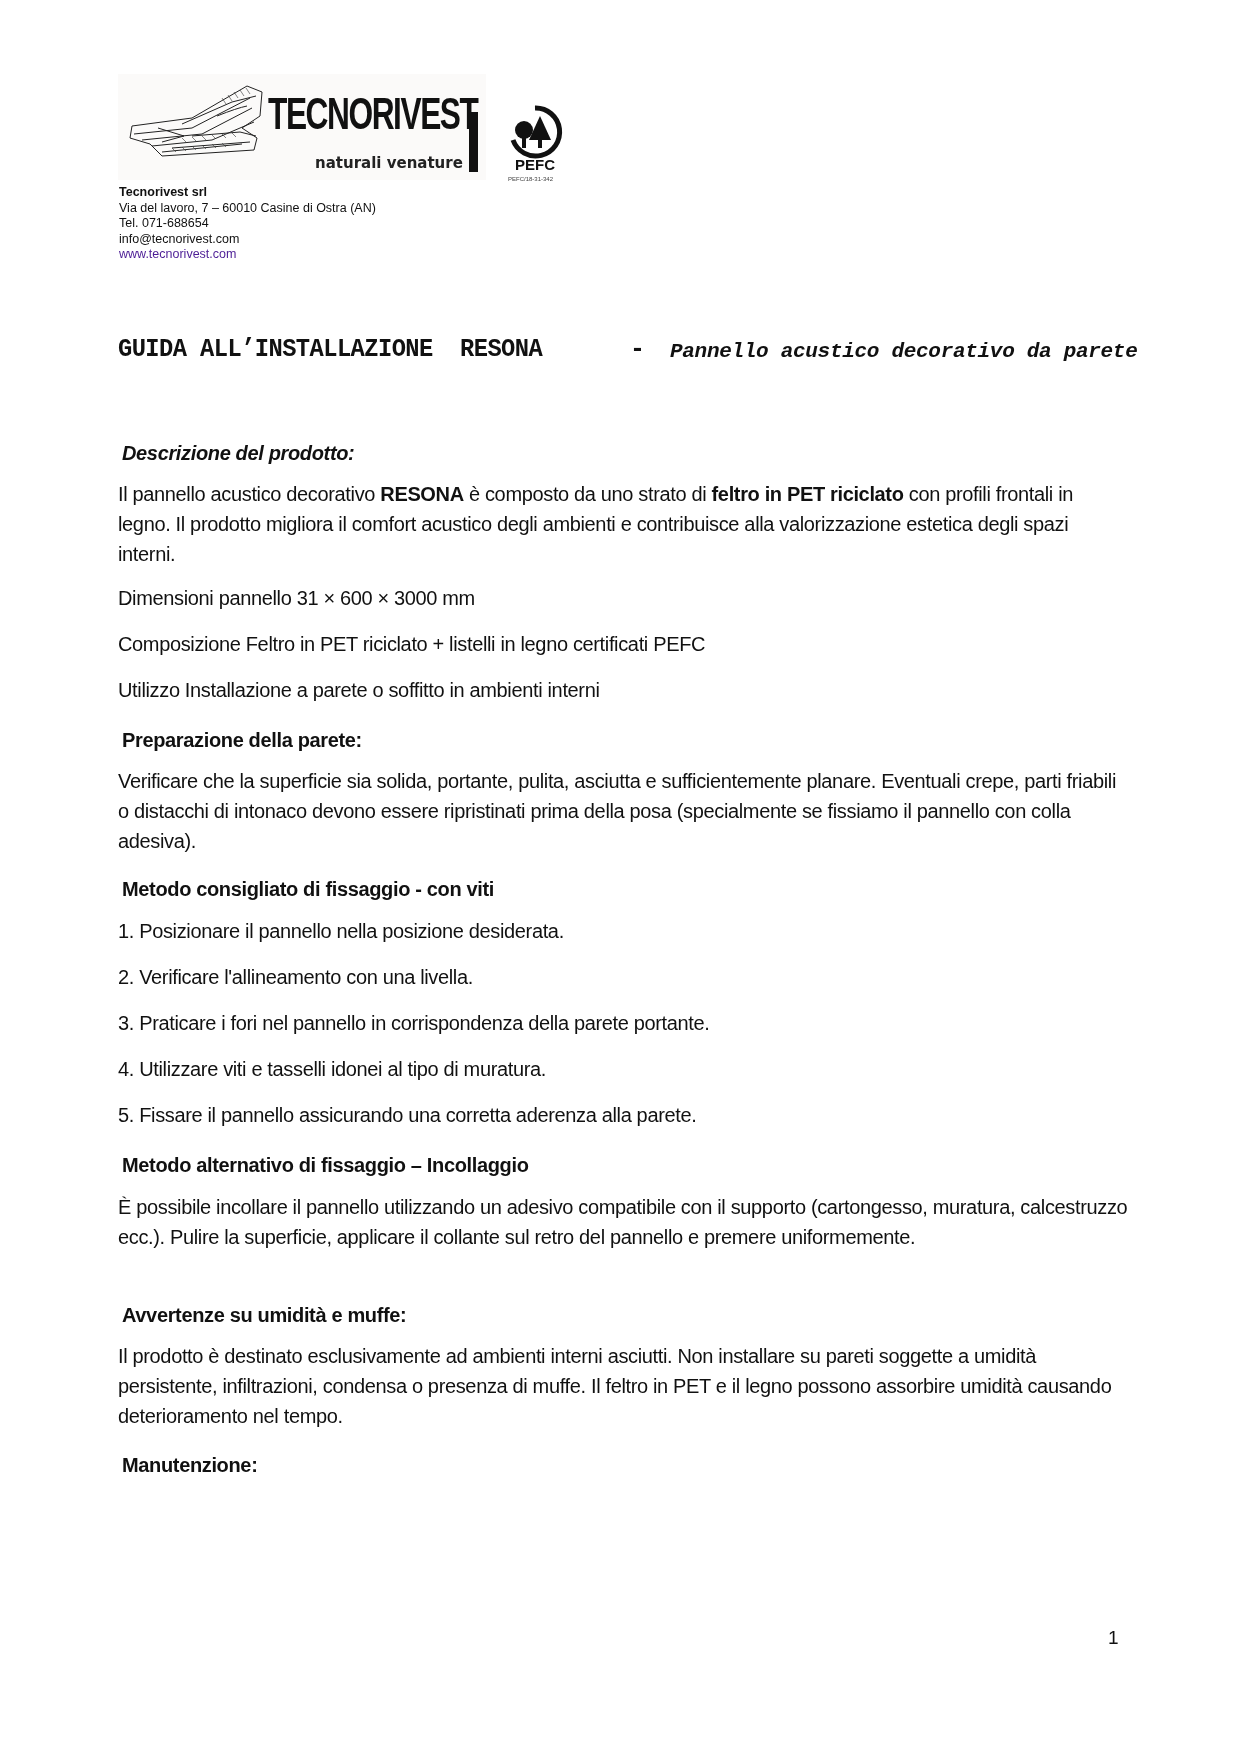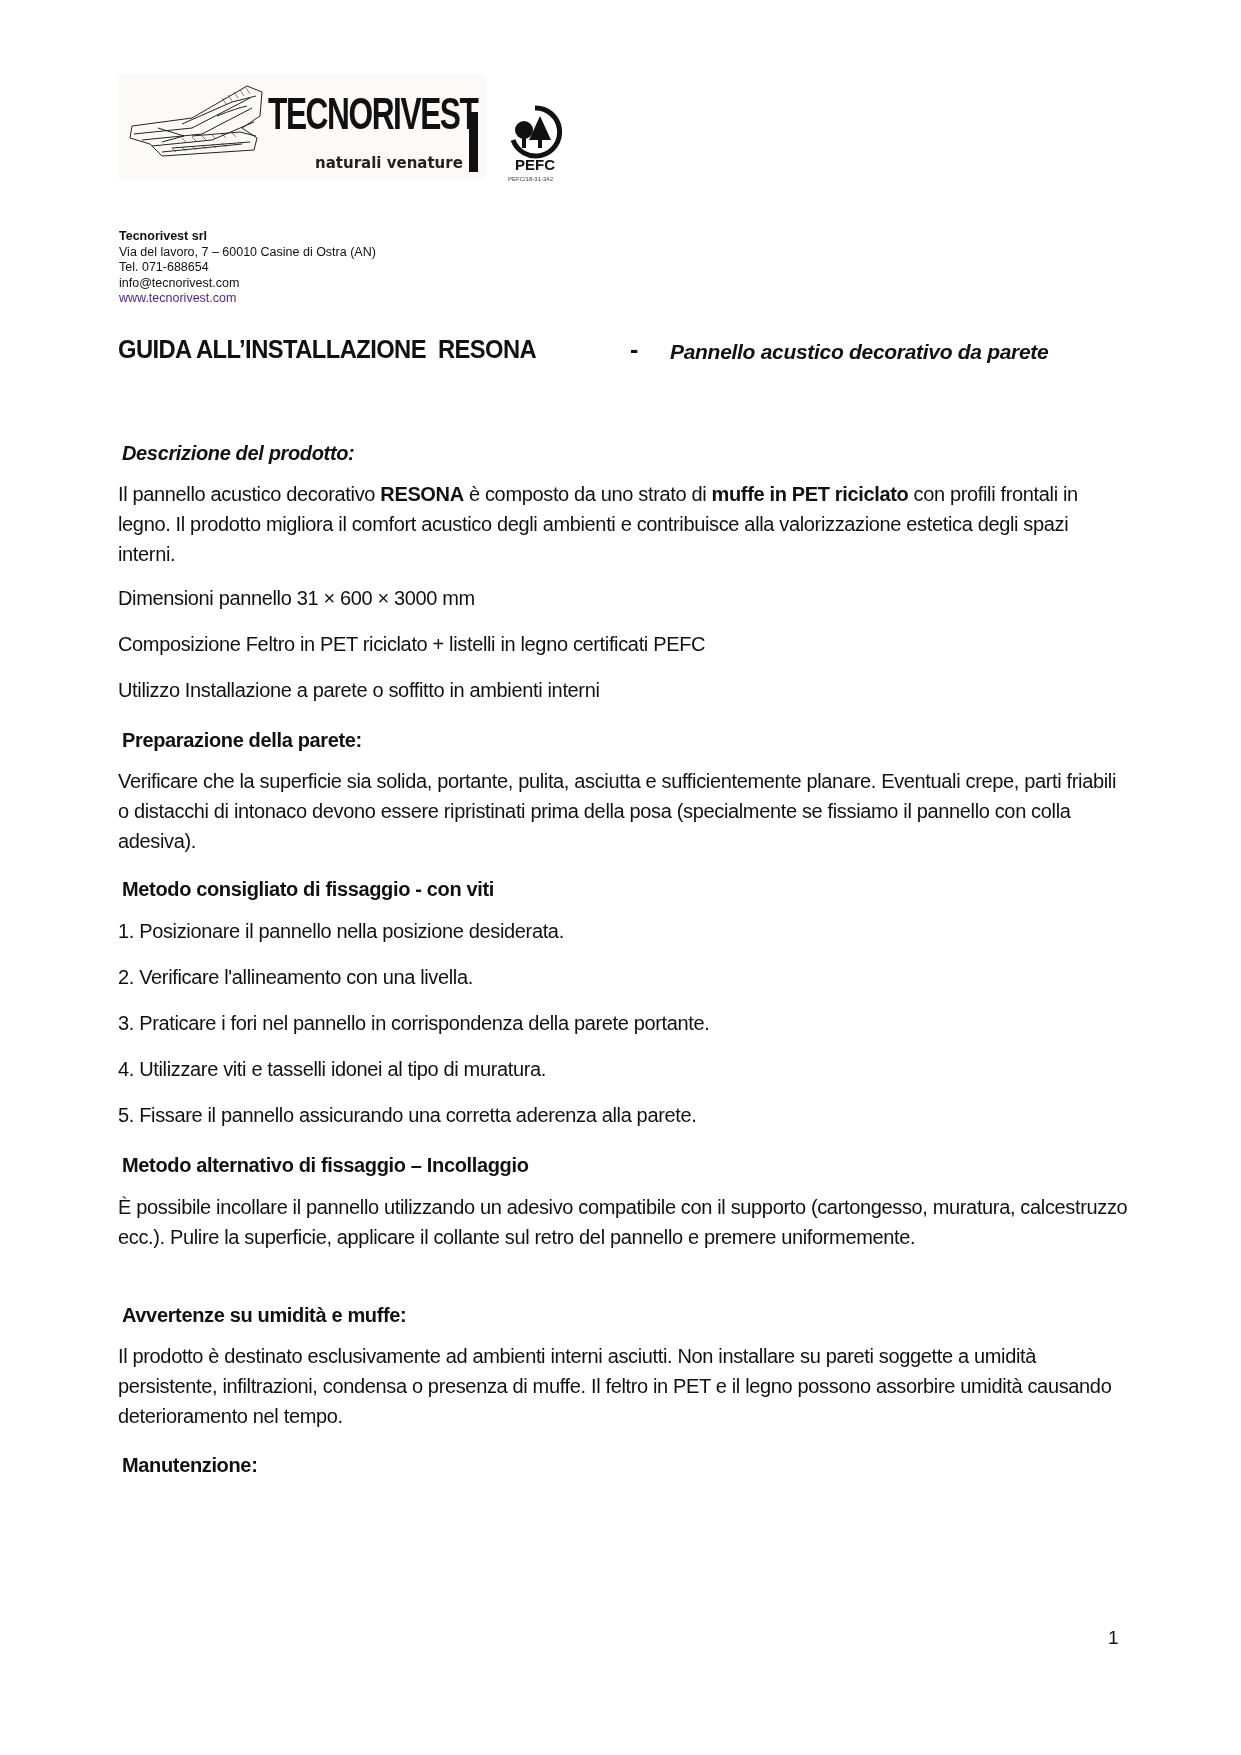--- a/index.html
+++ b/index.html
@@ -35,29 +35,28 @@
     .pefc-code {
       position: absolute; left: 508px; top: 176px;
       font-family: "Liberation Sans", sans-serif; font-size: 6px; color: #444;
       white-space: nowrap;
     }
 
     .company {
       position: absolute; left: 119px; top: 185px;
       font-family: "Liberation Sans", sans-serif; font-size: 12.5px; line-height: 15.5px;
       color: #111;
-      margin-top: 44px;
     }
     .company .name { font-weight: bold; }
     .company .web { color: #4c1d95; }
 
     
     .title {
       position: absolute; left: 118px; top: 335px; white-space: nowrap;
-      font-family: Liberation Sans, sans-serif;
+      font-family: Liberation Mono, monospace;
     }
     .title .main { font-size: 25px; font-weight: bold; letter-spacing: -0.6px; display: inline-block; transform: scaleX(0.95); transform-origin: left; }
     .title .dash { position: absolute; left: 512px; top: 0; font-size: 25px; font-weight: bold; }
     .title .sub { position: absolute; left: 552px; top: 5px; font-size: 21px; font-weight: bold; font-style: italic; white-space: nowrap; letter-spacing: -0.3px; }
 
     
     .block { position: absolute; left: 118px; width: 1010px; }
     .p {
       font-size: 20px; line-height: 30px; margin: 0; color: #111;
       letter-spacing: -0.35px;
@@ -122,21 +121,21 @@
   <div class="title">
     <span class="main" style="white-space:pre">GUIDA ALL’INSTALLAZIONE  RESONA</span>
     <span class="dash">-</span>
     <span class="sub">Pannello acustico decorativo da parete</span>
   </div>
 
   <div class="block" style="top:434px">
     <p class="h ital">Descrizione del prodotto:</p>
   </div>
   <div class="block" style="top:479px">
-    <p class="p"><span>Il pannello acustico decorativo </span><b>RESONA</b><span> è composto da uno strato di </span><b>muffe in PET riciclato</b><span> con profili frontali in legno. Il prodotto migliora il comfort acustico degli ambienti e contribuisce alla valorizzazione estetica degli spazi interni.</span></p>
+    <p class="p"><span>Il pannello acustico decorativo </span><b>RESONA</b><span> è composto da uno strato di </span><b>feltro in PET riciclato</b><span> con profili frontali in legno. Il prodotto migliora il comfort acustico degli ambienti e contribuisce alla valorizzazione estetica degli spazi interni.</span></p>
   </div>
   <div class="block" style="top:583px">
       <p class="p">Dimensioni pannello 31 × 600 × 3000 mm</p>
     </div>
   <div class="block" style="top:629px">
       <p class="p">Composizione Feltro in PET riciclato + listelli in legno certificati PEFC</p>
     </div>
   <div class="block" style="top:675px">
       <p class="p">Utilizzo Installazione a parete o soffitto in ambienti interni</p>
     </div>

